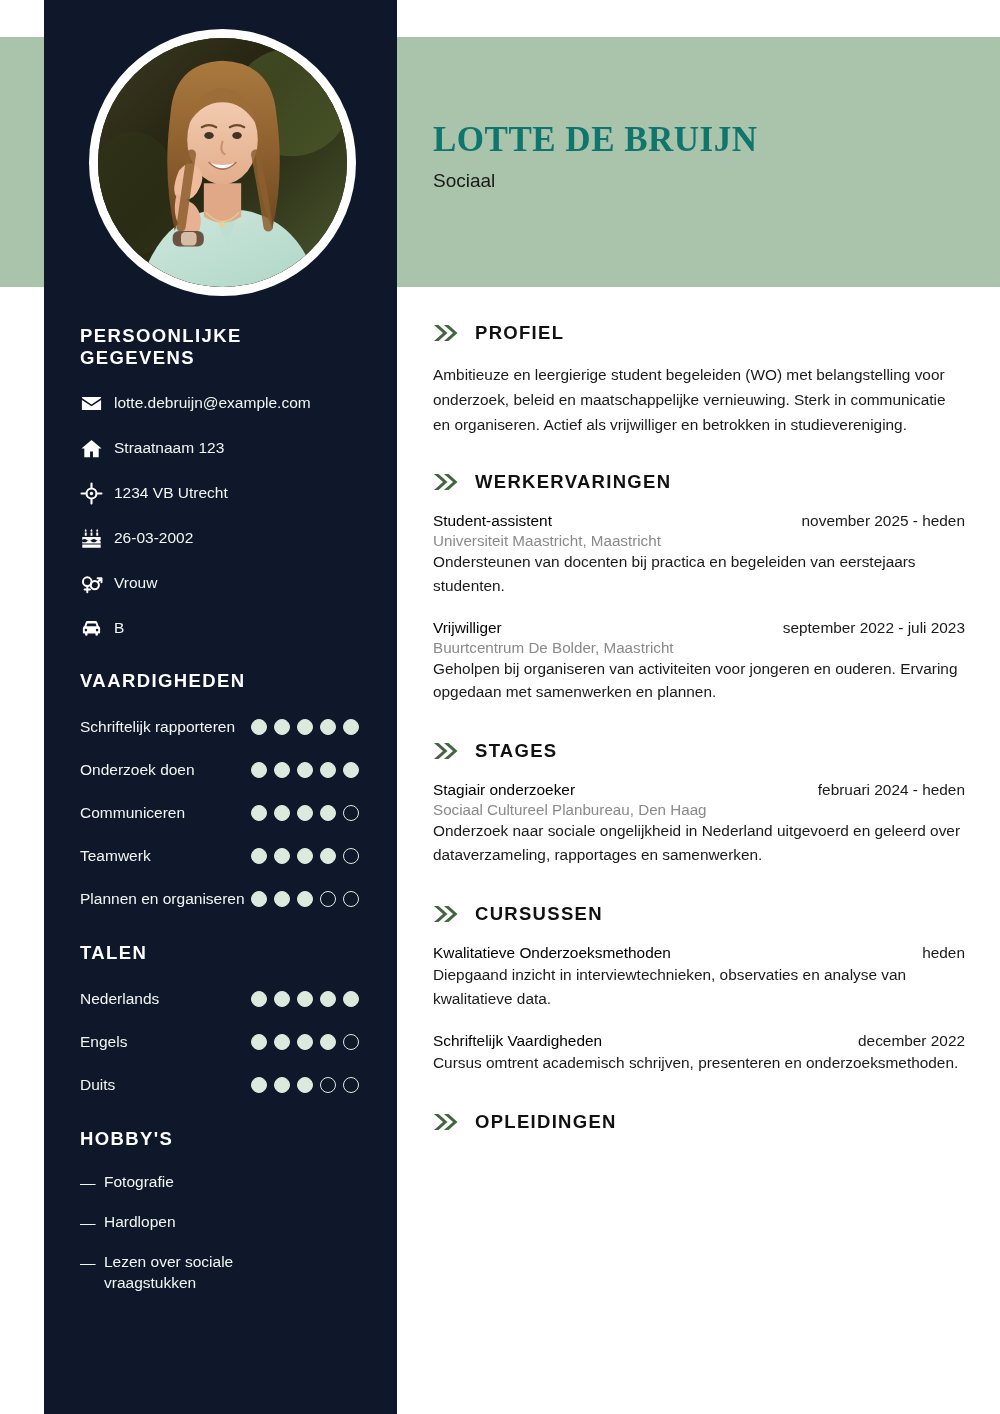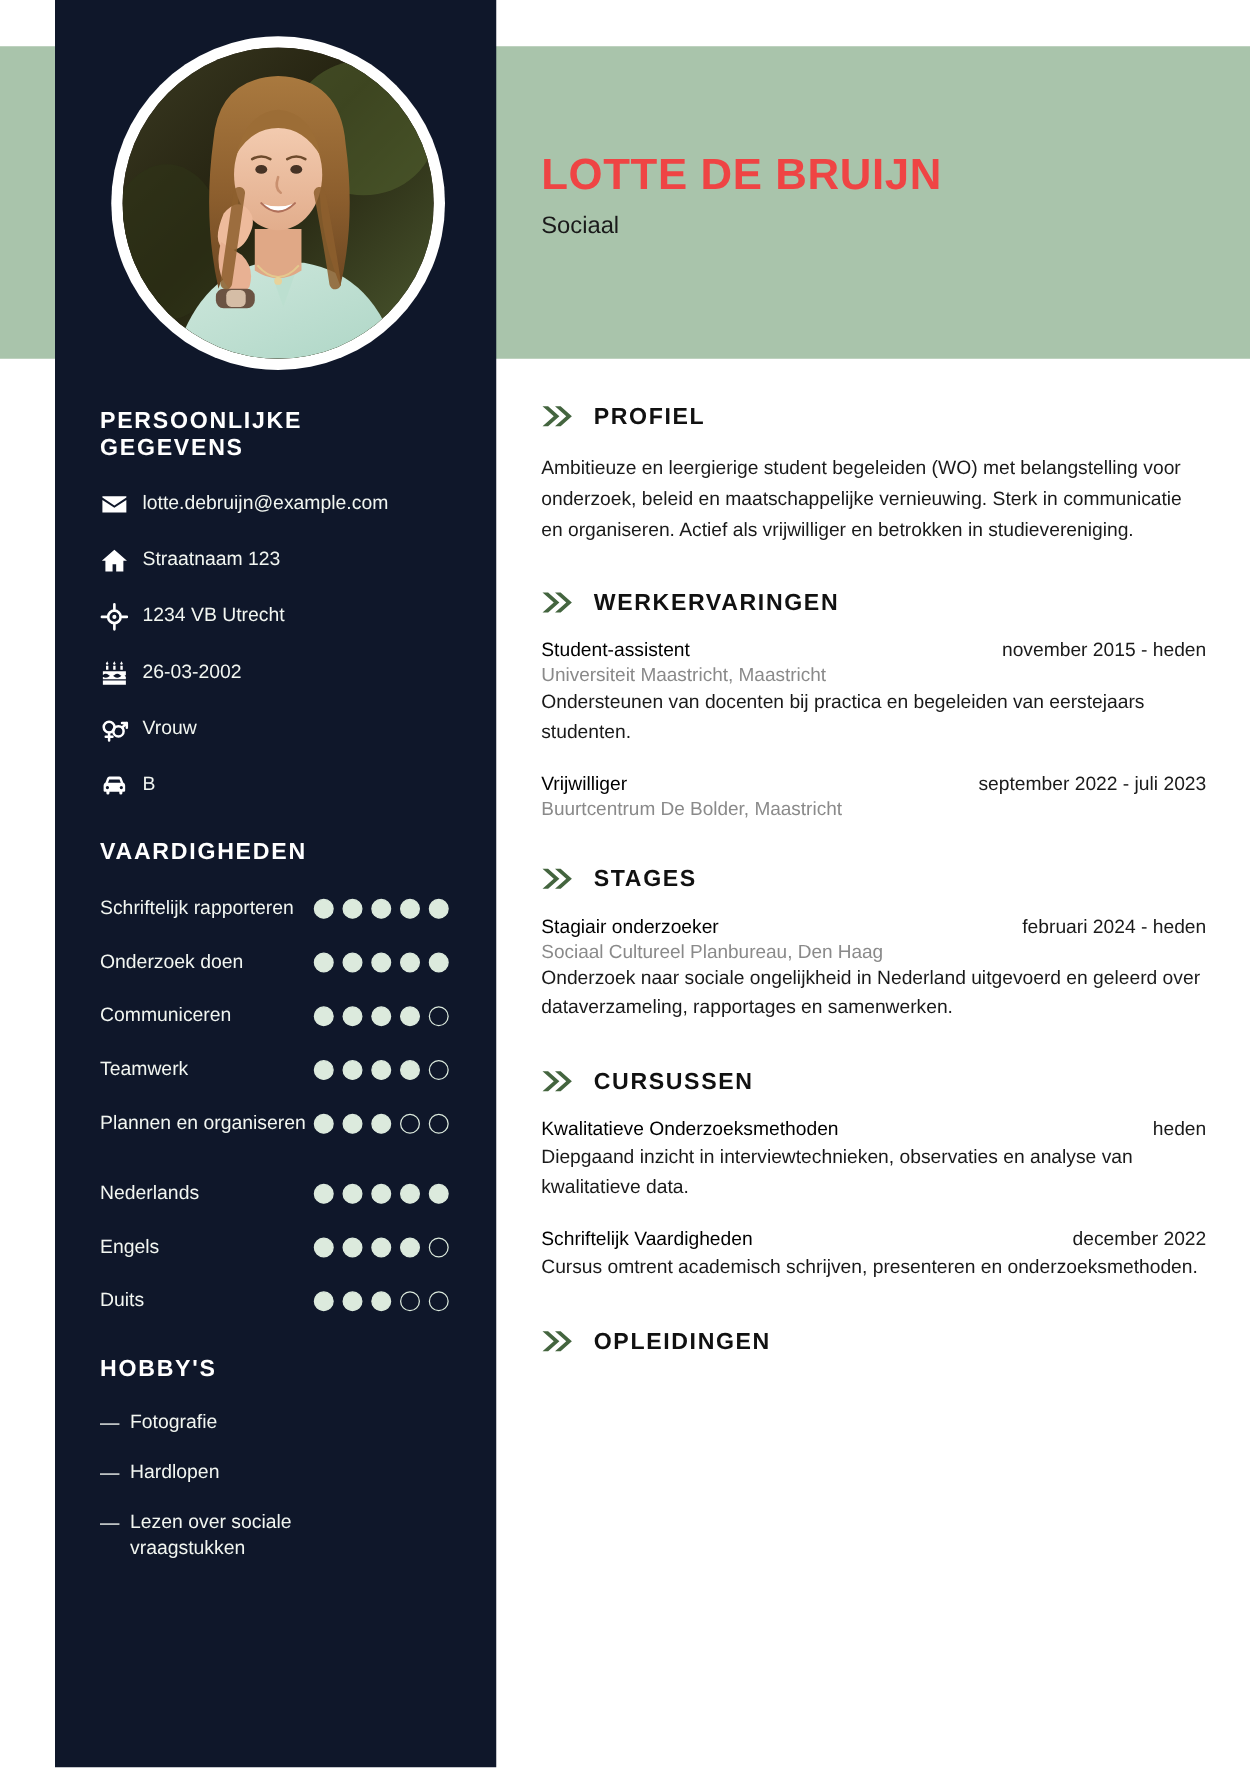--- a/index.html
+++ b/index.html
@@ -64,22 +64,23 @@
   .header-text {
     position: absolute;
     left: 433px;
     top: 120px;
     z-index: 4;
   }
   .name {
     font-size: 35px;
     font-weight: bold;
     letter-spacing: 0.5px;
-    color: #ef4444;
+    color: #0f766e;
     line-height: 1.15;
+    font-family: Liberation Serif, serif;
   }
   .job-title {
     font-size: 19px;
     color: #1a1a1a;
     margin-top: 10px;
   }
 
   
   .side-inner {
     position: relative;
@@ -343,20 +344,21 @@
               <span class="dot full"></span>
               <span class="dot full"></span>
               <span class="dot empty"></span>
               <span class="dot empty"></span>
             </span>
           </div>
         </div>
     </section>
 
     <section class="side-block">
+      <div class="side-h">TALEN</div>
       <div id="languages-list">
           <div class="rate-row">
             <span class="rate-label">Nederlands</span>
             <span class="dots">
               <span class="dot full"></span>
               <span class="dot full"></span>
               <span class="dot full"></span>
               <span class="dot full"></span>
               <span class="dot full"></span>
             </span>
@@ -490,31 +492,32 @@
       <svg class="chev" width="26" height="18" viewBox="0 0 26 18">
         <path d="M1 1 L10 9 L1 17 L5.5 17 L14.5 9 L5.5 1 Z" fill="#44653f"></path>
         <path d="M11 1 L20 9 L11 17 L15.5 17 L24.5 9 L15.5 1 Z" fill="#44653f"></path>
       </svg>
       <span class="sec-title">WERKERVARINGEN</span>
     </div>
     <div id="work-entries">
         <div class="entry">
           <div class="entry-top">
             <span class="entry-role">Student-assistent</span>
-            <span class="entry-date">november 2015 - heden</span>
+            <span class="entry-date">november 2025 - heden</span>
           </div>
           <div class="entry-org">Universiteit Maastricht, Maastricht</div>
           <div class="entry-desc">Ondersteunen van docenten bij practica en begeleiden van eerstejaars studenten.</div>
         </div>
         <div class="entry">
           <div class="entry-top">
             <span class="entry-role">Vrijwilliger</span>
             <span class="entry-date">september 2022 - juli 2023</span>
           </div>
           <div class="entry-org">Buurtcentrum De Bolder, Maastricht</div>
+          <div class="entry-desc">Geholpen bij organiseren van activiteiten voor jongeren en ouderen. Ervaring opgedaan met samenwerken en plannen.</div>
         </div>
       </div>
     <div class="sec-gap"></div>
   </section>
 
   <section>
     <div class="sec-head">
       <svg class="chev" width="26" height="18" viewBox="0 0 26 18">
         <path d="M1 1 L10 9 L1 17 L5.5 17 L14.5 9 L5.5 1 Z" fill="#44653f"></path>
         <path d="M11 1 L20 9 L11 17 L15.5 17 L24.5 9 L15.5 1 Z" fill="#44653f"></path>

